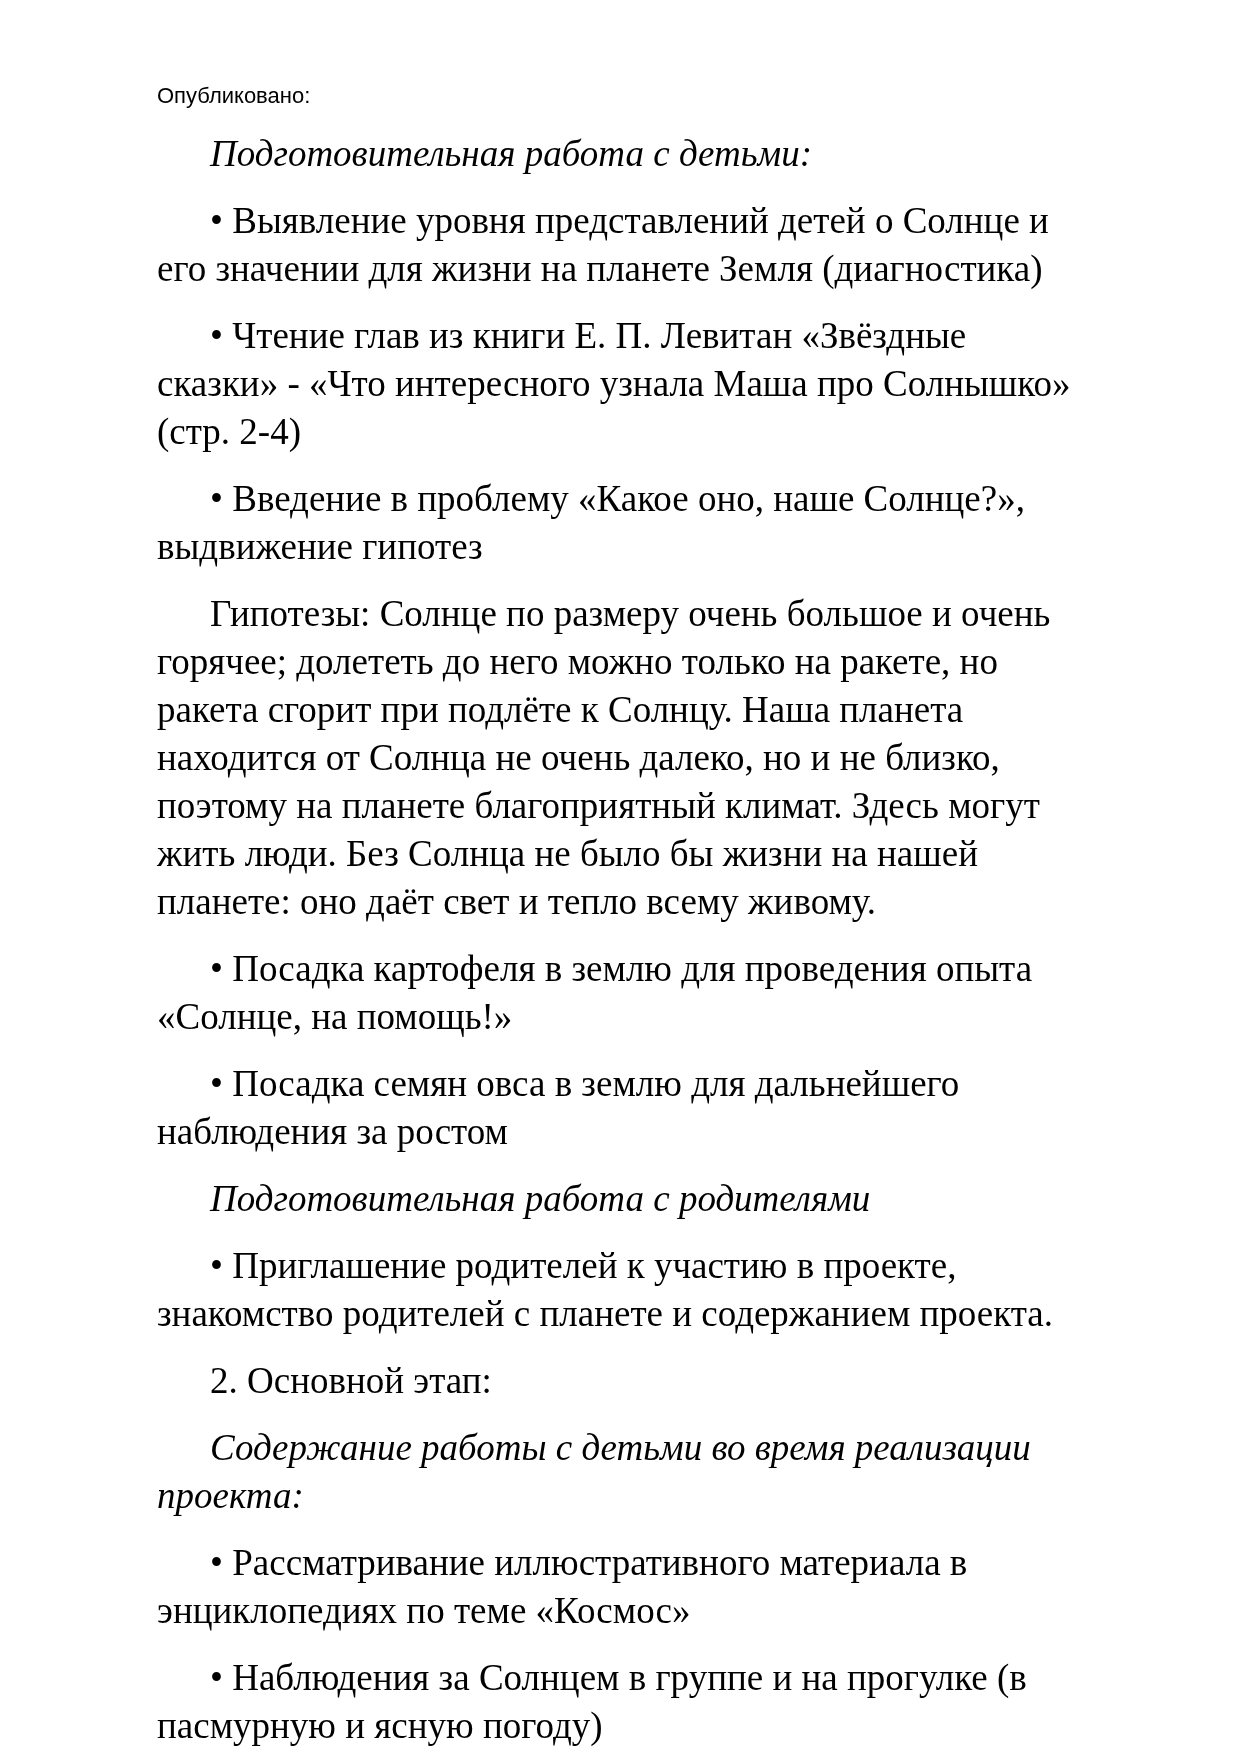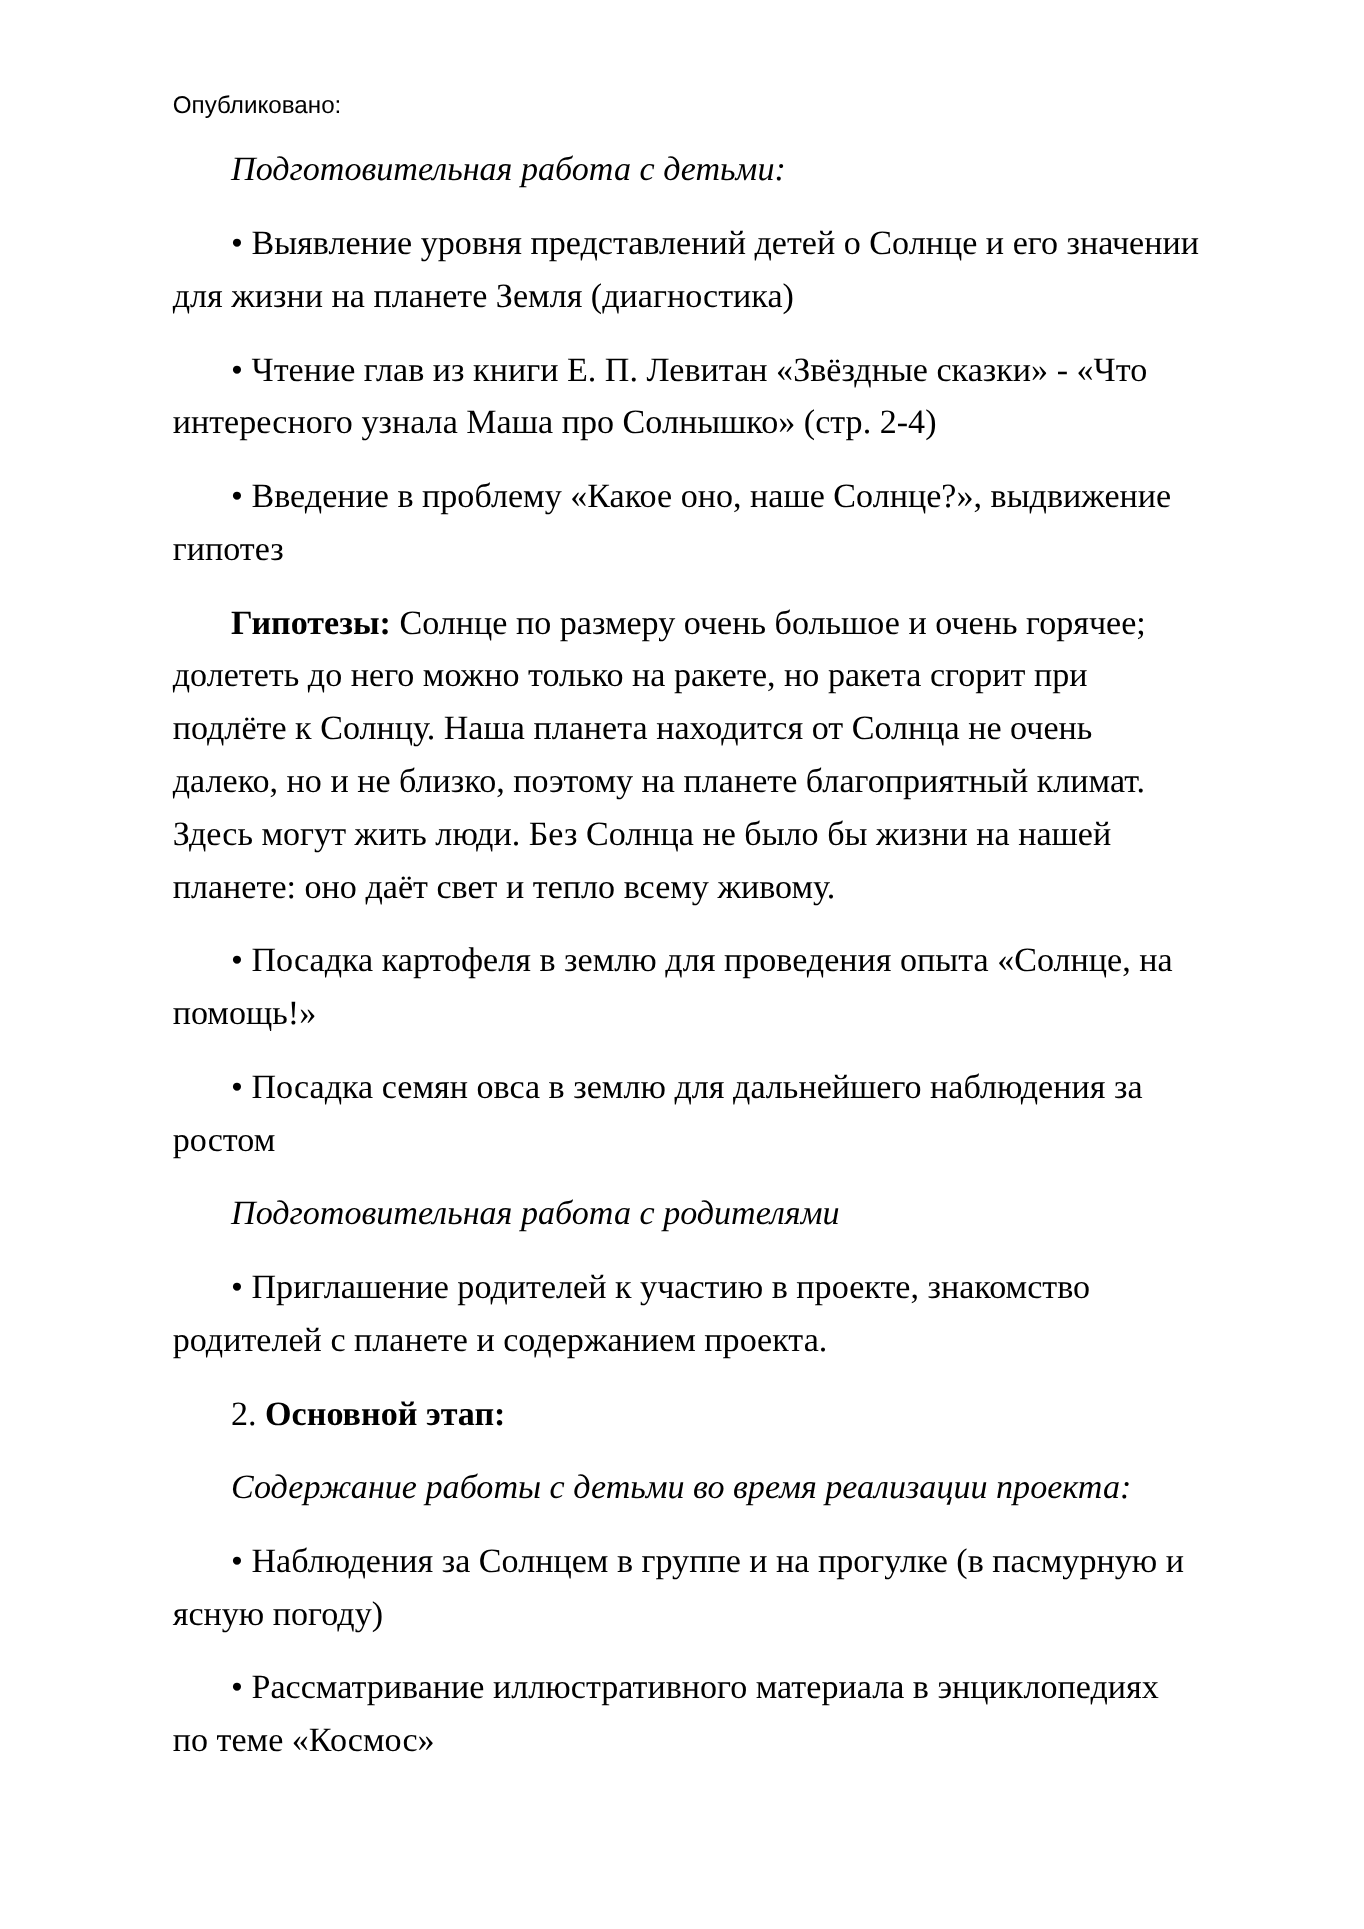--- a/index.html
+++ b/index.html
@@ -20,32 +20,32 @@
     margin-top: 48px;
   }
   .doc-header {
     font-family: "Liberation Sans", sans-serif;
     font-size: 22px;
     line-height: 30px;
     color: #000000;
   }
   .doc-body {
     margin-top: 8px;
-    font-size: 31px;
+    font-size: 37px;
     line-height: 48px;
   }
   .doc-body p {
     margin: 19px 0;
     text-indent: 53px;
   }
   .italic-heading {
     font-style: italic;
   }
   .bold {
-    font-weight: bold;
+    font-weight: normal;
   }
 </style>
 </head>
 <body>
 
 <div class="page">
 
   <div class="doc-header">
     <div>Опубликовано:</div>
   </div>
@@ -67,20 +67,20 @@
     <p>• Посадка семян овса в землю для дальнейшего наблюдения за ростом</p>
 
     <p class="italic-heading">Подготовительная работа с родителями</p>
 
     <p>• Приглашение родителей к участию в проекте, знакомство родителей с планете и содержанием проекта.</p>
 
     <p><span>2.</span> <b class="bold">Основной этап:</b></p>
 
     <p class="italic-heading">Содержание работы с детьми во время реализации проекта:</p>
 
+    <p>• Рассматривание иллюстративного материала в энциклопедиях по теме «Космос»</p>
+
     <p>• Наблюдения за Солнцем в группе и на прогулке (в пасмурную и ясную погоду)</p>
-
-    <p>• Рассматривание иллюстративного материала в энциклопедиях по теме «Космос»</p>
 
 
   </div>
 
 </div>
 
 </body></html>

